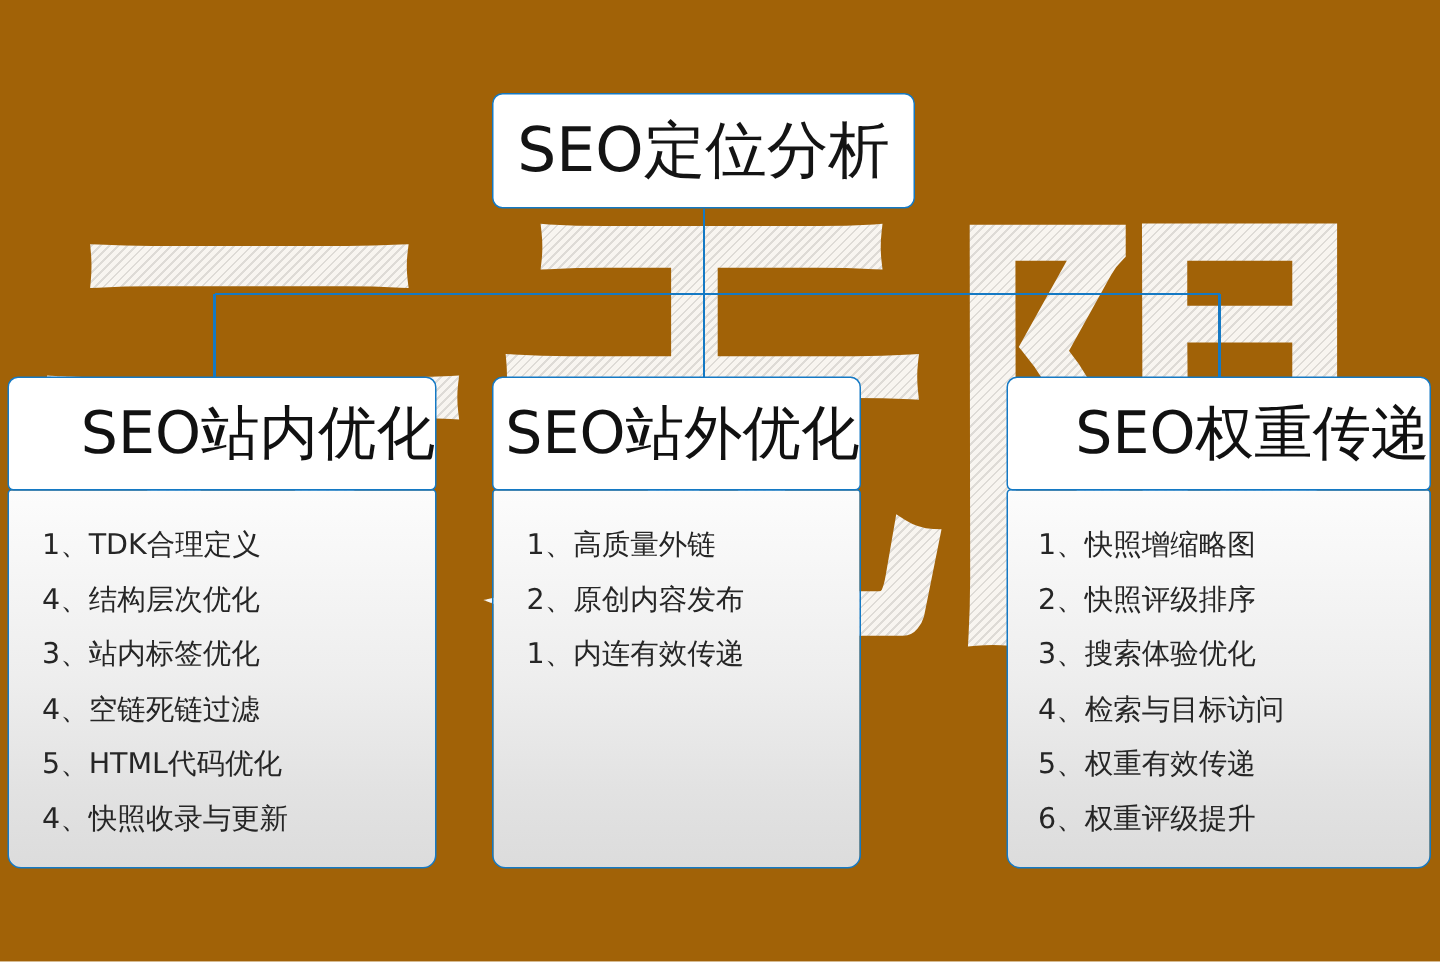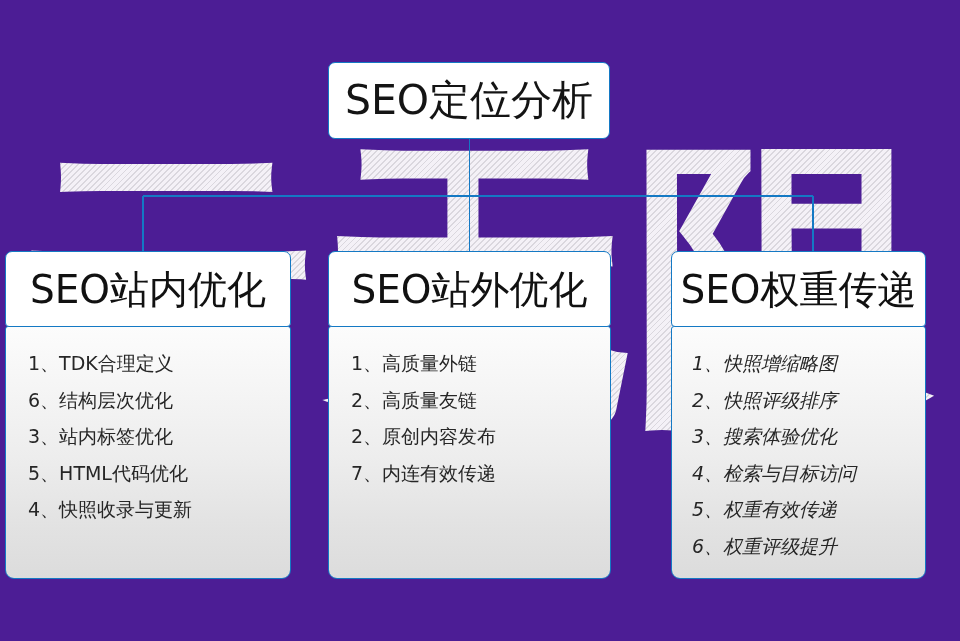--- a/index.html
+++ b/index.html
@@ -10,21 +10,21 @@
   }
   body {
     font-family: "DejaVu Sans", "Liberation Sans", sans-serif;
     -webkit-font-smoothing: antialiased;
   }
 
   #canvas {
     position: relative;
     width: 960px;
     height: 641px;
-    background: #4c1d95;
+    background: #a16207;
     overflow: hidden;
   }
 
   
   .watermark {
     position: absolute;
     left: 0;
     top: 118px;
     width: 960px;
     height: 330px;
@@ -91,32 +91,32 @@
   }
 
   
   .column {
     position: absolute;
     top: 251px;
     width: 284px;
     z-index: 3;
   }
   #col-0 { left: 5px;   width: 286px; }
-  #col-1 { left: 328px; width: 283px; }
-  #col-2 { left: 671px; width: 255px; }
+  #col-1 { left: 328px; width: 246px; }
+  #col-2 { left: 671px; width: 283px; }
 
   .col-head {
     box-sizing: border-box;
     height: 76px;
     border: 1.6px solid #1479c4;
     border-radius: 7px 7px 4px 4px;
     background: #ffffff;
     display: flex;
     align-items: center;
-    justify-content: center;
+    justify-content: flex-end;
     position: relative;
     z-index: 2;
   }
   .col-head-label {
     font-size: 39px;
     line-height: 1;
     color: #111111;
     font-weight: 400;
     white-space: nowrap;
   }
@@ -142,21 +142,21 @@
     margin: 0;
     padding: 0 0 0 22px;
   }
   .col-list li {
     font-size: 19px;
     line-height: 36.5px;
     color: #262626;
     white-space: nowrap;
     letter-spacing: 0px;
   }
-  #col-2 .col-list { padding-left: 20px; font-style: italic; }
+  #col-2 .col-list { padding-left: 20px; }
   #col-1 .col-list { }
 </style>
 </head>
 <body>
 
 <div id="canvas">
 
   <div class="watermark">
     <span class="watermark-text">云无限</span>
   </div>
@@ -180,38 +180,38 @@
     <span class="top-node-label">SEO定位分析</span>
   </div>
 
   <div class="column" id="col-0">
     <div class="col-head">
       <span class="col-head-label">SEO站内优化</span>
     </div>
     <div class="col-body">
       <ul class="col-list">
         <li>1、TDK合理定义</li>
-        <li>6、结构层次优化</li>
+        <li>4、结构层次优化</li>
         <li>3、站内标签优化</li>
+        <li>4、空链死链过滤</li>
         <li>5、HTML代码优化</li>
         <li>4、快照收录与更新</li>
       </ul>
     </div>
   </div>
 
   <div class="column" id="col-1">
     <div class="col-head">
       <span class="col-head-label">SEO站外优化</span>
     </div>
     <div class="col-body">
       <ul class="col-list">
         <li>1、高质量外链</li>
-        <li>2、高质量友链</li>
         <li>2、原创内容发布</li>
-        <li>7、内连有效传递</li>
+        <li>1、内连有效传递</li>
       </ul>
     </div>
   </div>
 
   <div class="column" id="col-2">
     <div class="col-head">
       <span class="col-head-label">SEO权重传递</span>
     </div>
     <div class="col-body">
       <ul class="col-list">

